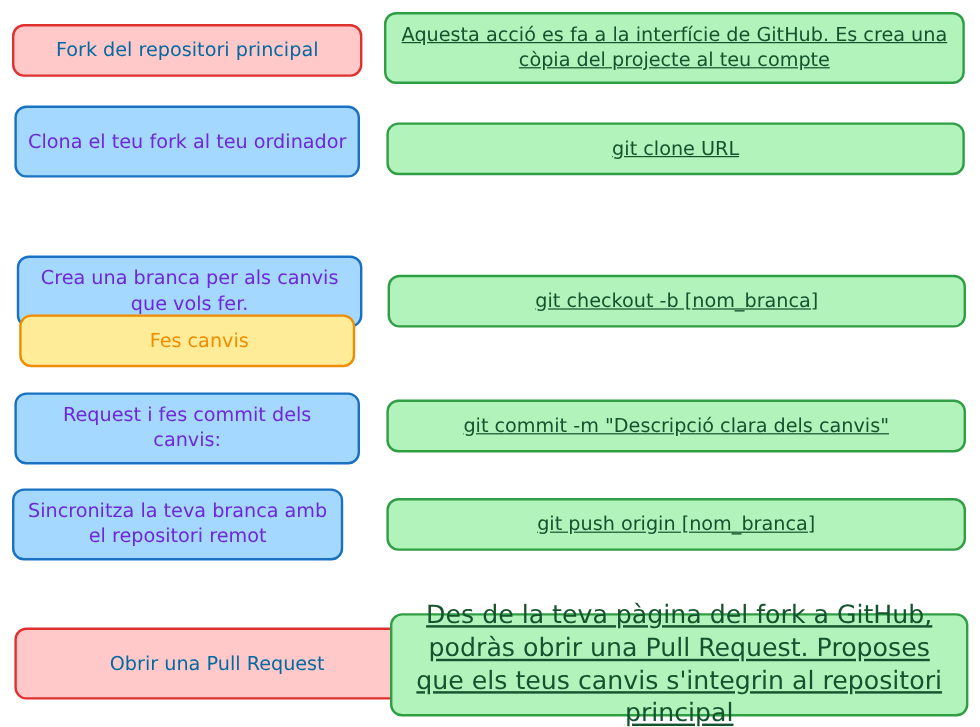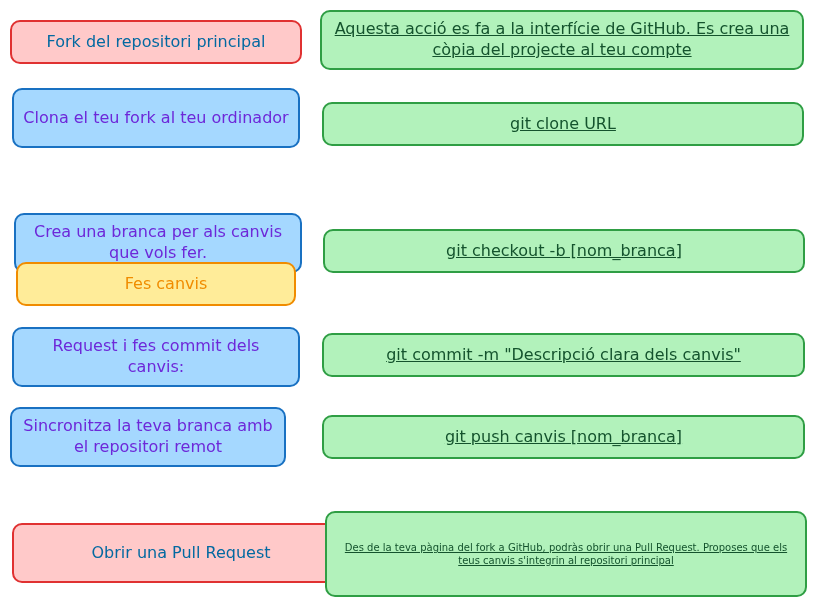--- a/index.html
+++ b/index.html
@@ -5,21 +5,21 @@
     html, body { margin: 0; padding: 0; background: #ffffff; }
     body { width: 817px; height: 606px; position: relative; overflow: hidden;
            font-family: "DejaVu Sans", sans-serif; }
     .box { position: absolute; box-sizing: border-box; border-width: 2px; border-style: solid;
            border-radius: 10px; display: flex; align-items: center; justify-content: center;
            text-align: center; line-height: 1.3; font-size: 16px; padding: 0 8px; }
     .red { background: #ffc9c9; border-color: #e03131; color: #0369a1; }
     .blue { background: #a5d8ff; border-color: #1971c2; color: #6d28d9; }
     .yellow { background: #ffec99; border-color: #f08c00; color: #f08c00; padding-left: 28px; }
     .green { background: #b2f2bb; border-color: #2f9e44; color: #14532d; text-decoration: underline; }
-    .small { font-size: 10px; }
+    .small { font-size: 21px; }
   </style>
 </head>
 <body>
 
 <div class="box red" style="left:10px;top:20px;width:292px;height:44px;">
     <span>Fork del repositori principal</span>
   </div>
 <div class="box green" style="left:320px;top:10px;width:484px;height:60px;">
     <span>Aquesta acció es fa a la interfície de GitHub. Es crea una còpia del projecte al teu compte</span>
   </div>
@@ -46,21 +46,21 @@
     <span>Request i fes commit dels canvis:</span>
   </div>
 <div class="box green" style="left:322px;top:333px;width:483px;height:44px;">
     <span>git commit -m "Descripció clara dels canvis"</span>
   </div>
 
 <div class="box blue" style="left:10px;top:407px;width:276px;height:60px;">
     <span>Sincronitza la teva branca amb el repositori remot</span>
   </div>
 <div class="box green" style="left:322px;top:415px;width:483px;height:44px;">
-    <span>git push canvis [nom_branca]</span>
+    <span>git push origin [nom_branca]</span>
   </div>
 
 <div class="box red" style="left:12px;top:523px;width:338px;height:60px;">
     <span>Obrir una Pull Request</span>
   </div>
 <div class="box green small" style="left:325px;top:511px;width:482px;height:86px;">
     <span>Des de la teva pàgina del fork a GitHub, podràs obrir una Pull Request. Proposes que els teus canvis s'integrin al repositori principal</span>
   </div>
 
 </body></html>

